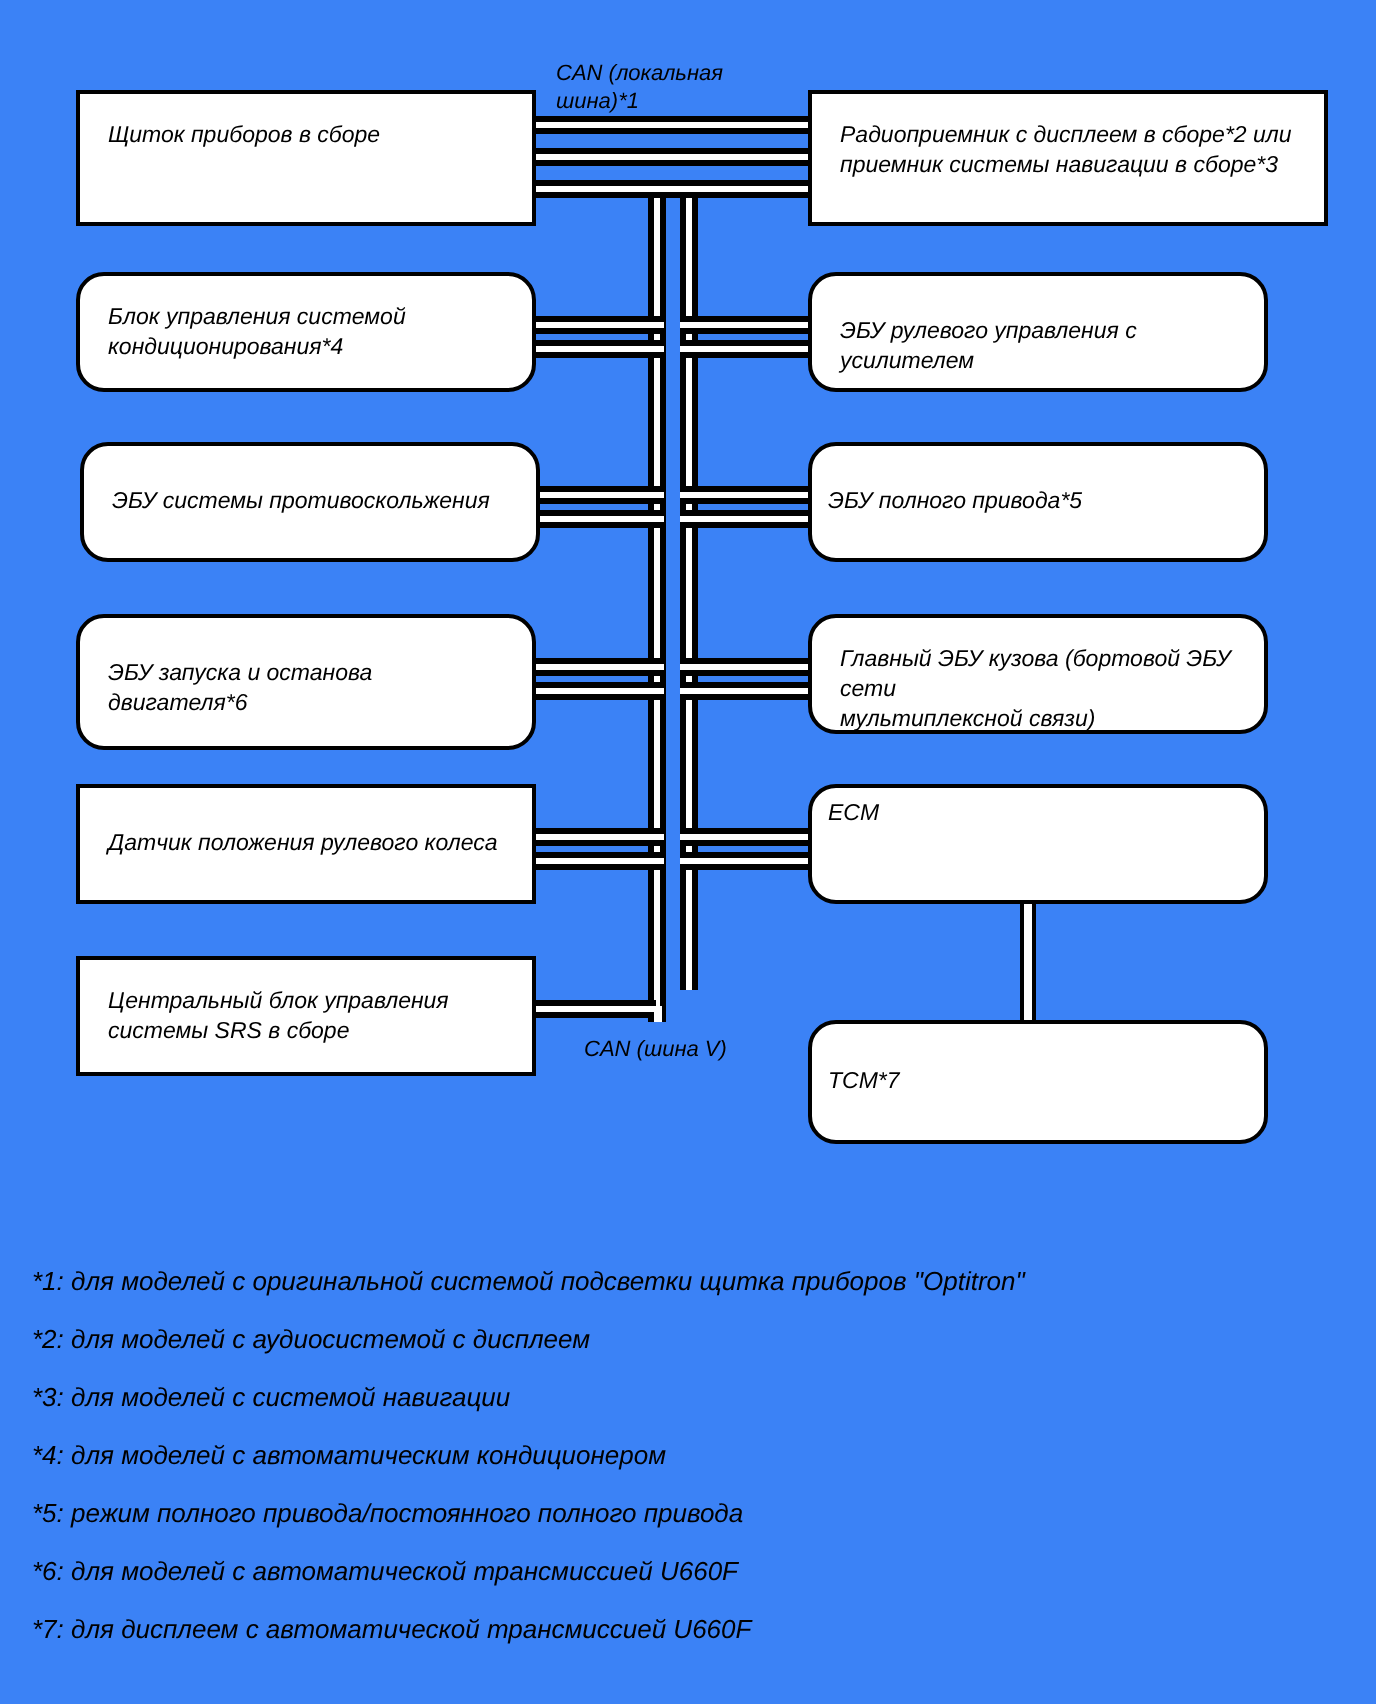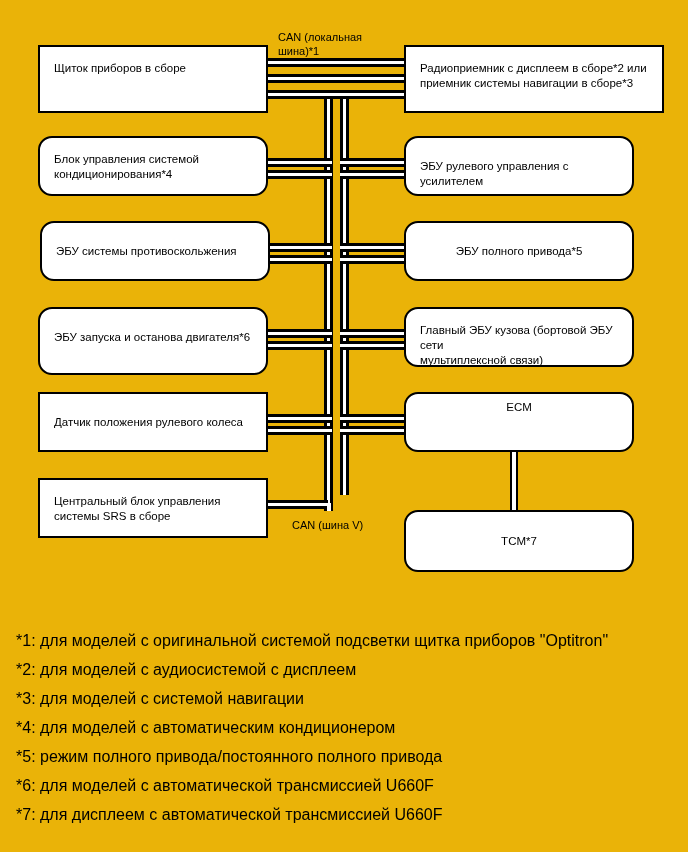--- a/index.html
+++ b/index.html
@@ -9,22 +9,23 @@
     background: #ffffff;
   }
   body {
     font-family: "Liberation Sans", sans-serif;
     color: #000000;
   }
   #page {
     position: relative;
     width: 688px;
     height: 852px;
-    background: #eab308;
+    background: #3b82f6;
     overflow: hidden;
+    font-style: italic;
   }
 
   
   .box {
     position: absolute;
     box-sizing: border-box;
     border: 2px solid #000;
     background: #fff;
     z-index: 5;
   }
@@ -35,21 +36,21 @@
     right: 10px;
     top: 14px;
     font-size: 11.5px;
     line-height: 15px;
     text-align: left;
     white-space: pre-line;
   }
   .box.center .box-label {
     left: 8px;
     right: 8px;
-    text-align: center;
+    text-align: left;
   }
 
   
   .hline {
     position: absolute;
     height: 9px;
     box-sizing: border-box;
     border-top: 3px solid #000;
     border-bottom: 3px solid #000;
     background: #fff;
@@ -102,21 +103,21 @@
   }
 
   
   #footnotes {
     position: absolute;
     left: 16px;
     top: 634px;
     width: 640px;
   }
   .footnote {
-    font-size: 16px;
+    font-size: 13px;
     line-height: 14px;
     margin-bottom: 15px;
     white-space: pre;
   }
 </style>
 </head>
 <body>
 
 <div id="page">
 

